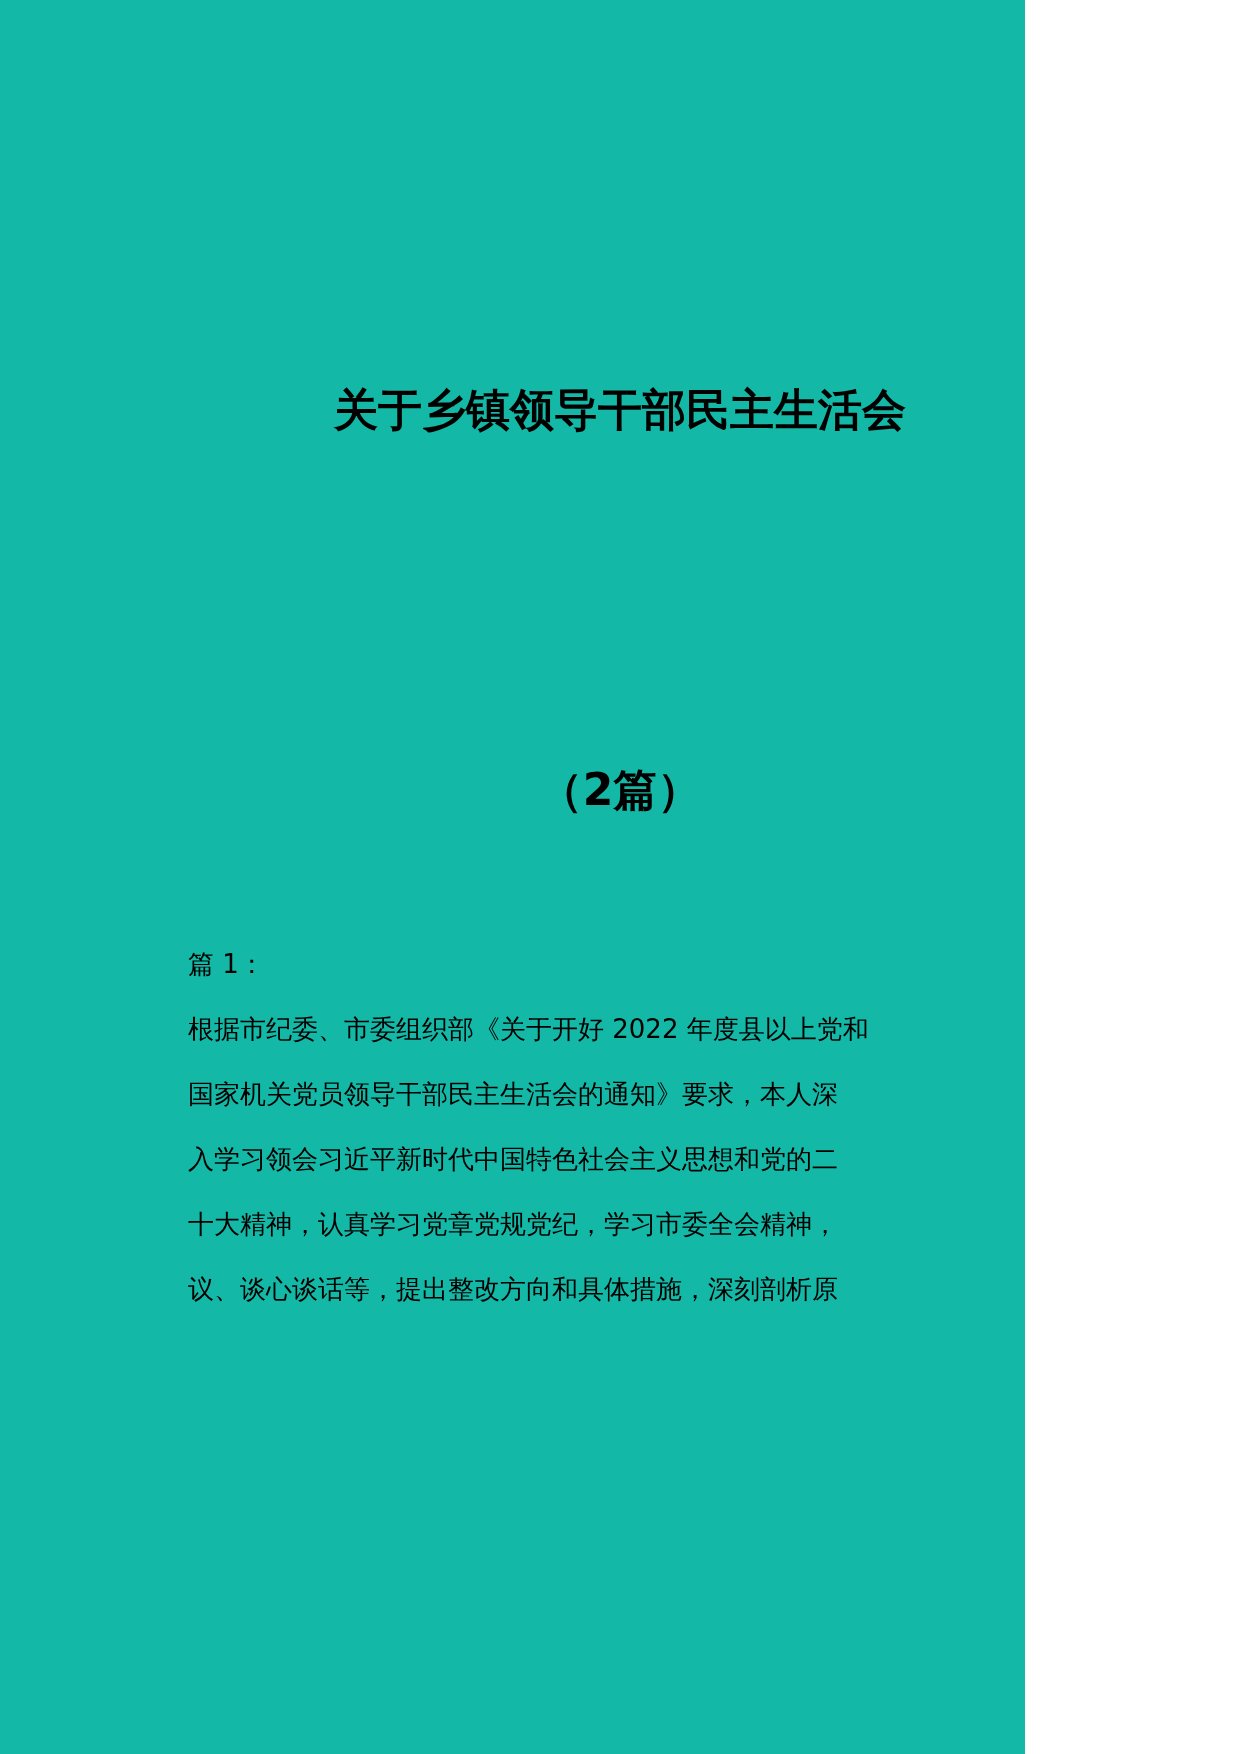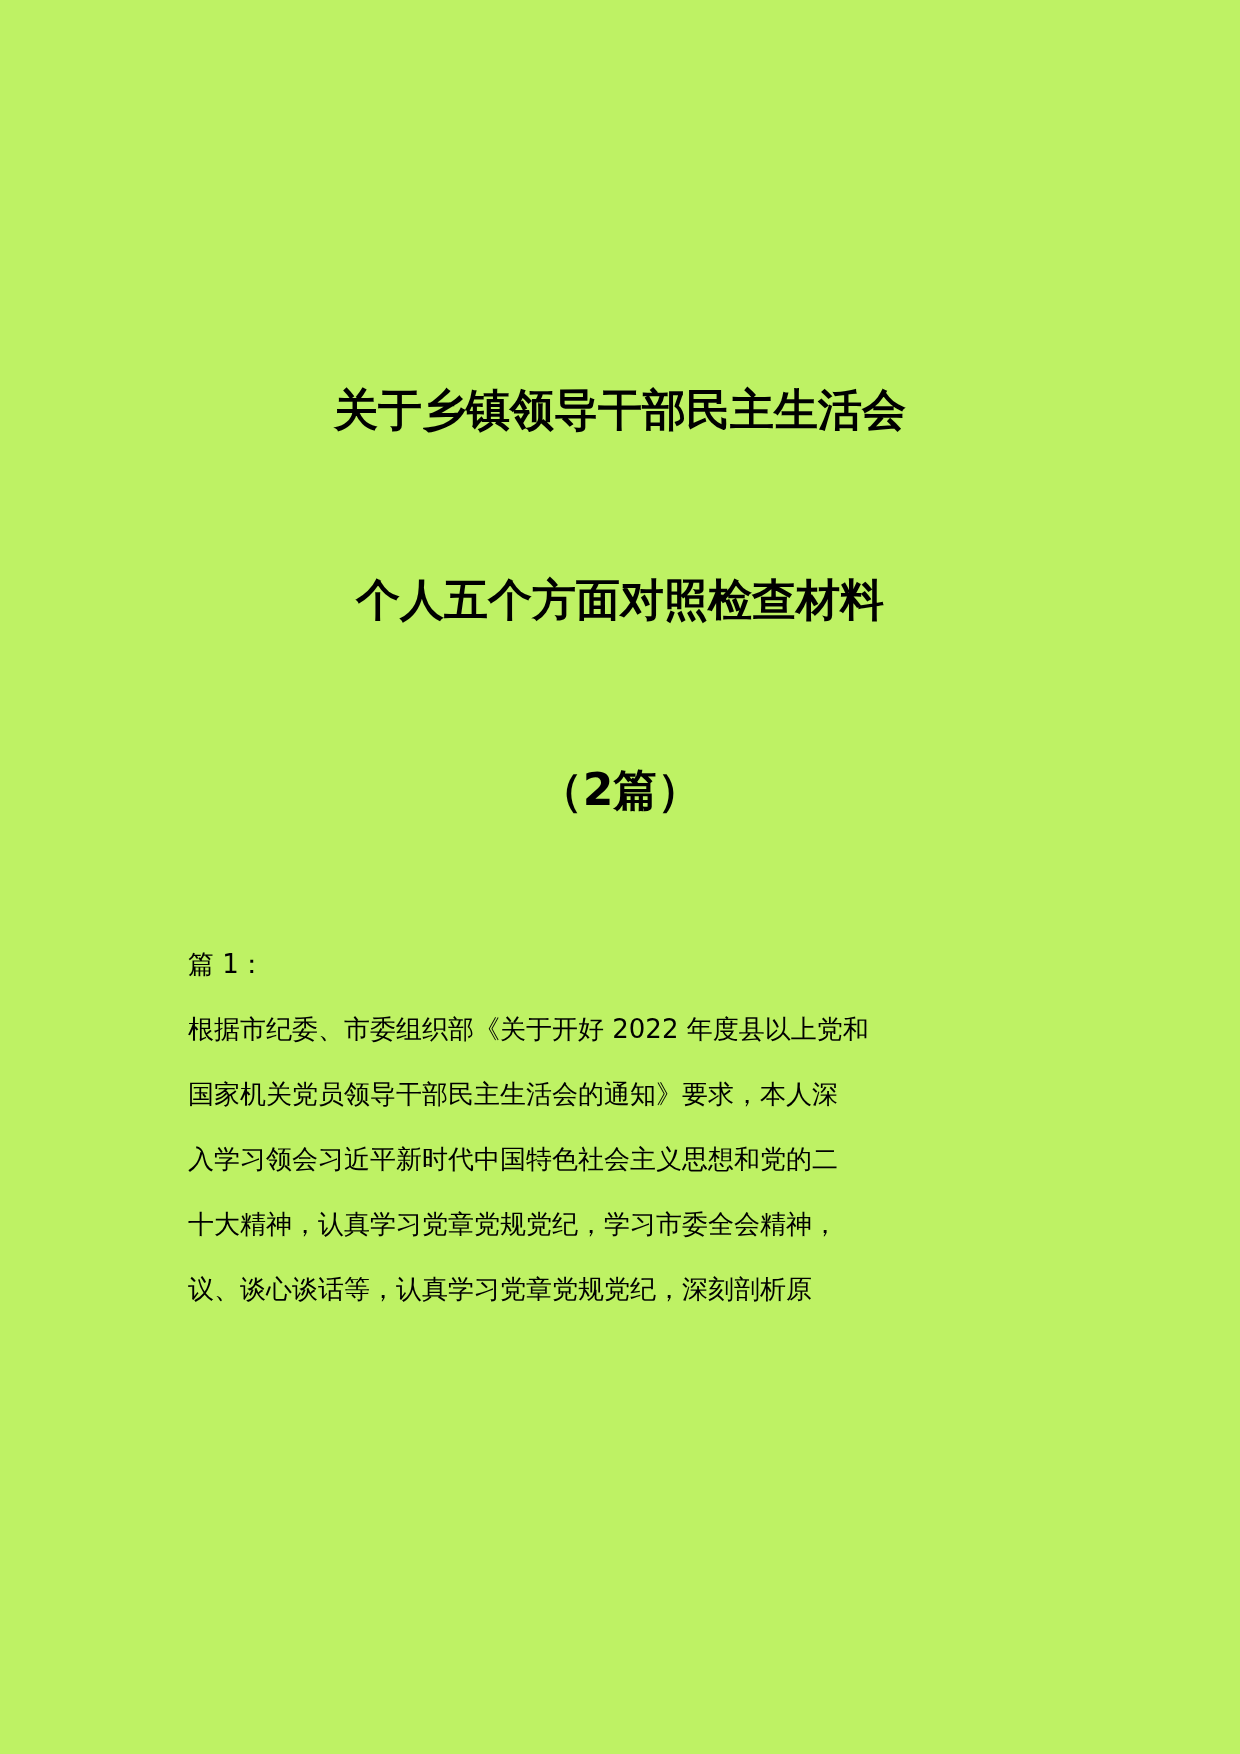--- a/index.html
+++ b/index.html
@@ -11,23 +11,23 @@
       width: 1240px;
       height: 1754px;
       position: relative;
       overflow: hidden;
       color: #000000;
       font-family: "DejaVu Sans", "Liberation Sans", sans-serif;
     }
     .page {
       position: absolute;
       left: 0; top: 0;
-      width: 1240px;
+      width: 1025px;
       height: 1754px;
-      background: #bef264;
+      background: #14b8a6;
     }
     .title-line {
       position: absolute;
       left: 0;
       width: 1240px;
       text-align: center;
       font-weight: bold;
       font-size: 44px;
       line-height: 60px;
       letter-spacing: 0px;
@@ -48,24 +48,23 @@
     .body-line {
       display: block;
       height: 65px;
     }
   </style>
 </head>
 <body>
 
 <div class="page">
   <div class="title-line title-1">关于乡镇领导干部民主生活会</div>
-  <div class="title-line title-2">个人五个方面对照检查材料</div>
   <div class="title-line title-3">（2篇）</div>
 
   <div class="body-block">
     <span class="body-line">篇 1：</span>
     <span class="body-line">根据市纪委、市委组织部《关于开好 2022 年度县以上党和</span>
     <span class="body-line">国家机关党员领导干部民主生活会的通知》要求，本人深</span>
     <span class="body-line">入学习领会习近平新时代中国特色社会主义思想和党的二</span>
     <span class="body-line">十大精神，认真学习党章党规党纪，学习市委全会精神，</span>
-    <span class="body-line">议、谈心谈话等，认真学习党章党规党纪，深刻剖析原</span>
+    <span class="body-line">议、谈心谈话等，提出整改方向和具体措施，深刻剖析原</span>
   </div>
 </div>
 
 </body></html>

